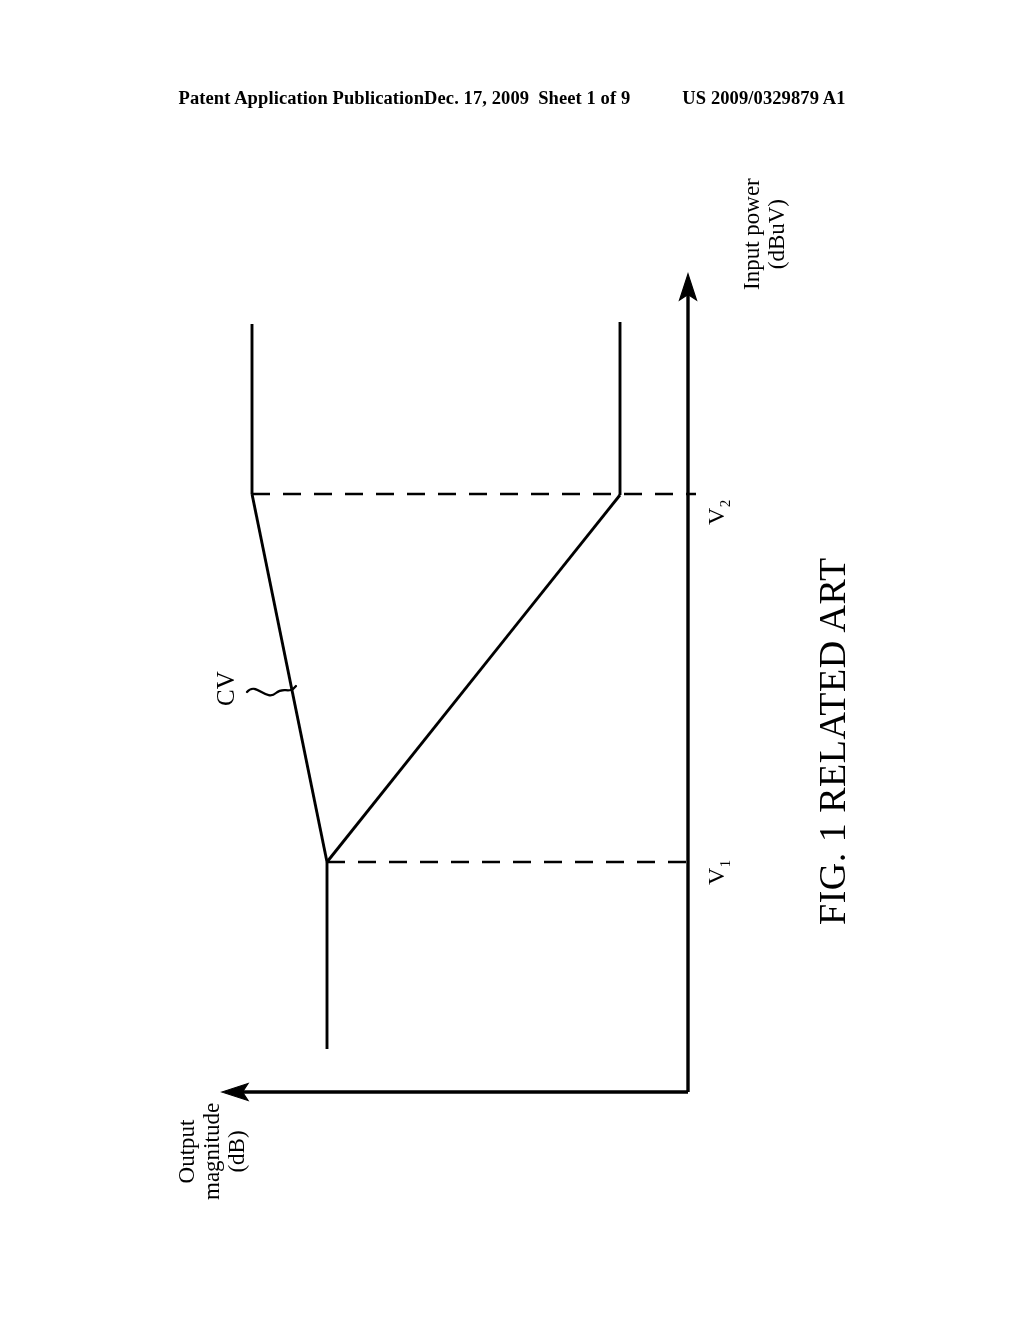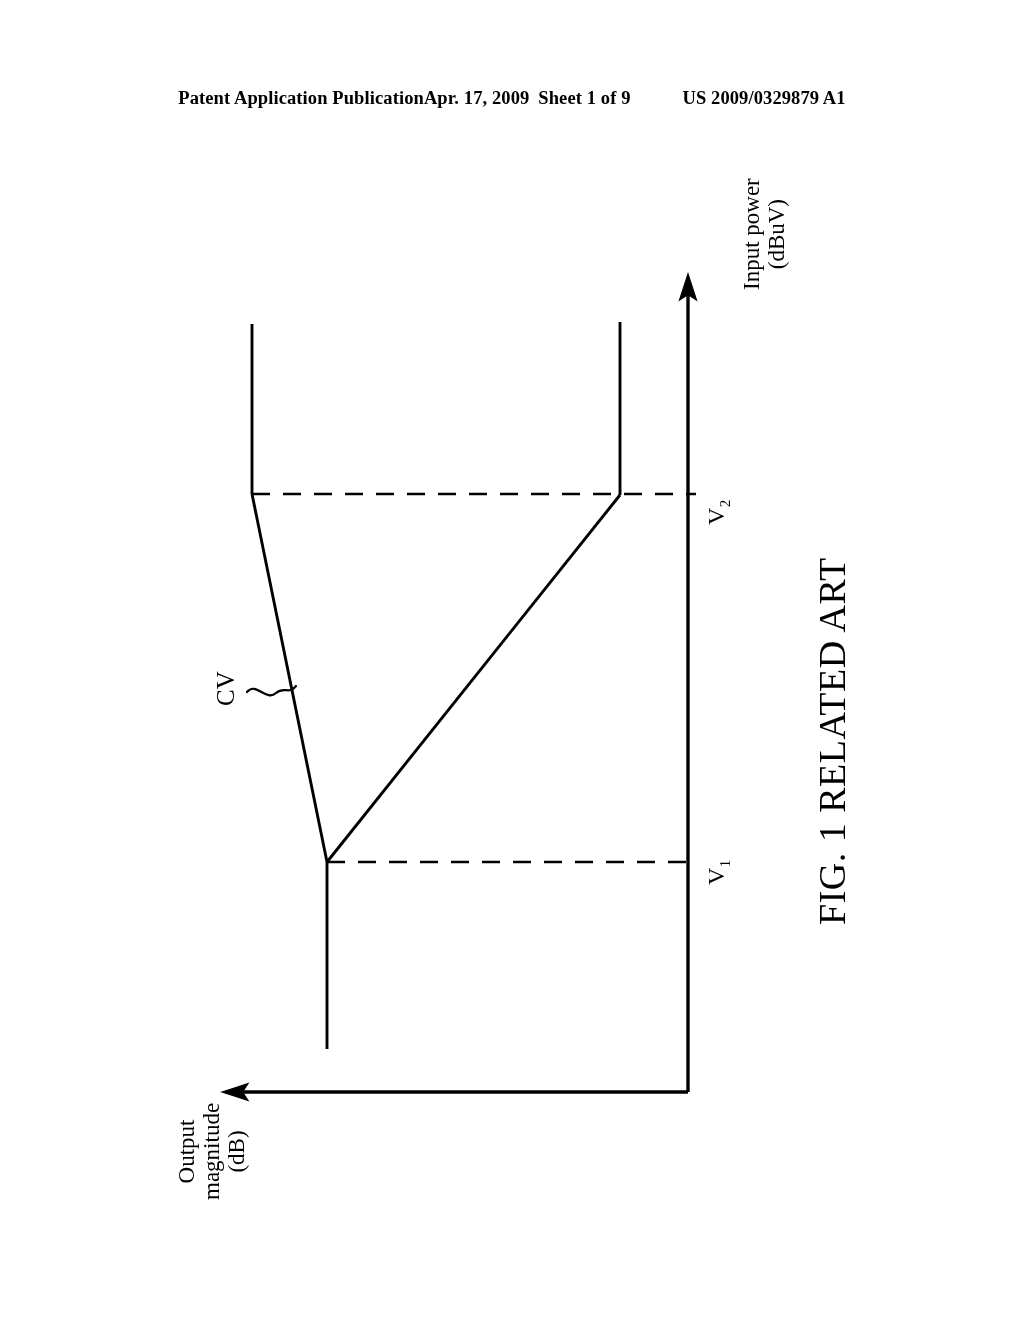--- a/index.html
+++ b/index.html
@@ -122,21 +122,21 @@
     transform: rotate(-90deg);
     font-size: 38px;
     letter-spacing: 0.5px;
   }
 </style>
 </head>
 <body>
 
 <div id="page-header">
   <span class="hdr-pub">Patent Application Publication</span>
-  <span class="hdr-date">Apr. 17, 2009</span>
+  <span class="hdr-date">Dec. 17, 2009</span>
   <span class="hdr-sheet">Sheet 1 of 9</span>
   <span class="hdr-patno">US 2009/0329879 A1</span>
 </div>
 
 <div id="figure-area">
 
   <svg id="figure-svg" viewBox="0 0 1024 1320">
 
     <g>
       <line x1="688" y1="1092" x2="688" y2="292" stroke="#000" stroke-width="3.4" stroke-linecap="butt"></line>

